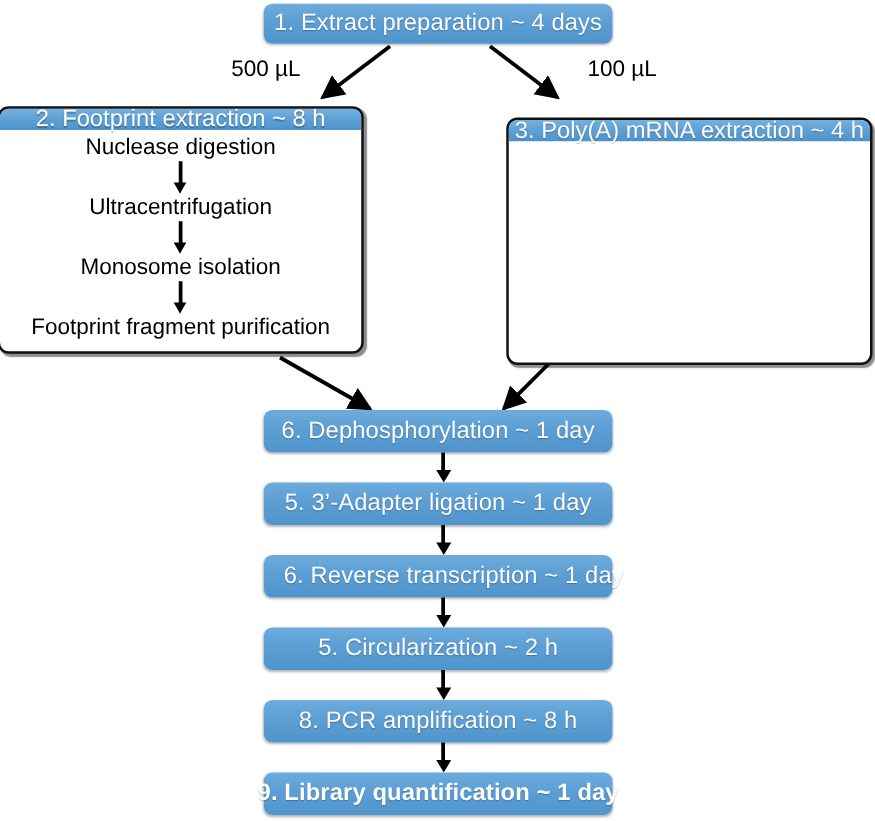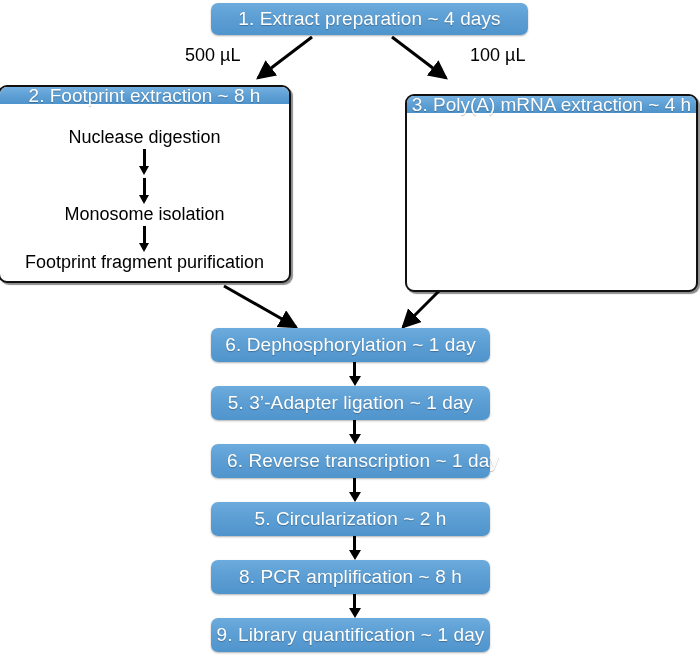--- a/index.html
+++ b/index.html
@@ -118,21 +118,21 @@
     white-space: nowrap;
   }
 
   svg.diag { position: absolute; left: 0; top: 0; overflow: visible; }
 </style>
 </head>
 <body>
 
 <div id="canvas">
 
-  <div class="step-box" style="left:211px; top:3px; width:317px; height:32px;">
+  <div class="step-box" style="left:211px; top:3px; width:279px; height:32px;">
     <span>1. Extract preparation ~ 4 days</span>
   </div>
 
   <svg class="diag" width="700" height="657" aria-hidden="true">
     <defs>
       <marker id="ah" markerWidth="7" markerHeight="7" refX="5.6" refY="3.2" orient="auto" markerUnits="strokeWidth">
         <path d="M0,0 L6.4,3.2 L0,6.4 Z" fill="#000"></path>
       </marker>
     </defs>
 
@@ -143,26 +143,27 @@
     <line x1="224" y1="286" x2="296" y2="327" stroke="#000" stroke-width="3" marker-end="url(#ah)"></line>
 
     <line x1="444" y1="286" x2="403" y2="327" stroke="#000" stroke-width="3" marker-end="url(#ah)"></line>
   </svg>
 
   <div class="vol-label" style="left:185px; top:45px;">500 µL</div>
   <div class="vol-label" style="left:470px; top:45px;">100 µL</div>
 
   <div class="panel" style="left:-2px; top:85px; width:293px; height:198px;">
     <div class="panel-header">2. Footprint extraction ~ 8 h</div>
-    <div class="panel-body" style="padding-top:24px;">
+    <div class="panel-body" style="padding-top:4px;">
       <div class="sub-step">Nuclease digestion</div>
       <div class="mini-arrow" style="height:26px; margin:2px 0 1px 0;">
         <span class="shaft" style="height:19px;"></span>
         <span class="head"></span>
       </div>
+      <div class="sub-step">Ultracentrifugation</div>
       <div class="mini-arrow" style="height:26px; margin:2px 0 1px 0;">
         <span class="shaft" style="height:19px;"></span>
         <span class="head"></span>
       </div>
       <div class="sub-step">Monosome isolation</div>
       <div class="mini-arrow" style="height:26px; margin:2px 0 1px 0;">
         <span class="shaft" style="height:19px;"></span>
         <span class="head"></span>
       </div>
       <div class="sub-step">Footprint fragment purification</div>
@@ -206,17 +207,17 @@
   </div>
 
   <div class="step-box" style="left:211px; top:560px; width:279px; height:34px;">
     <span>8. PCR amplification ~ 8 h</span>
   </div>
   <div class="conn" style="left:348px; top:594px; width:14px; height:24px;">
     <span class="shaft" style="left:5px; top:0; width:3px; height:15px;"></span>
     <span class="head-down" style="left:0.5px; top:14px;"></span>
   </div>
 
-  <div class="step-box" style="left:211px; top:618px; width:279px; height:34px;">
+  <div class="step-box" style="left:211px; top:618px; width:279px; height:34px;font-weight:bold;">
     <span>9. Library quantification ~ 1 day</span>
   </div>
 
 </div>
 
 </body></html>

